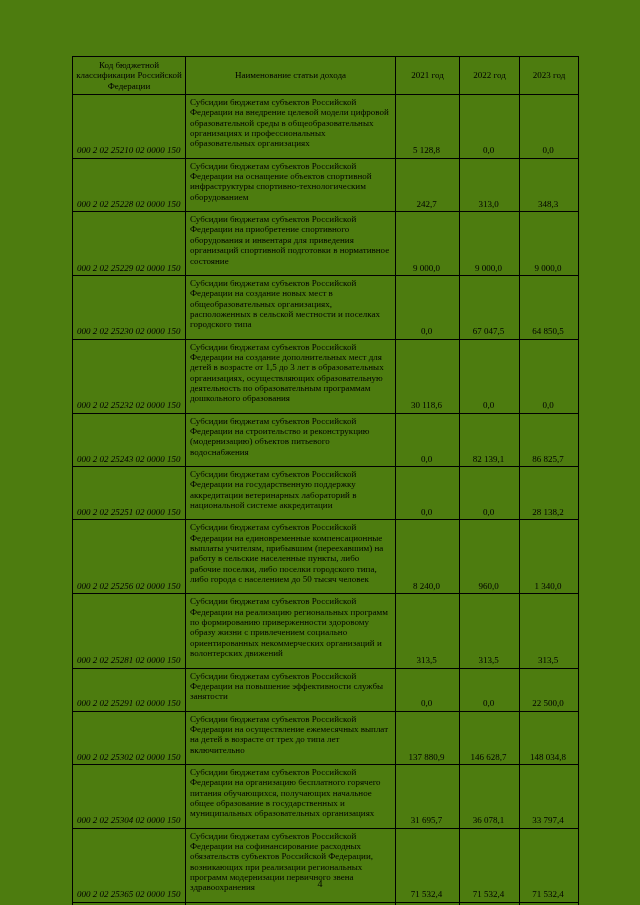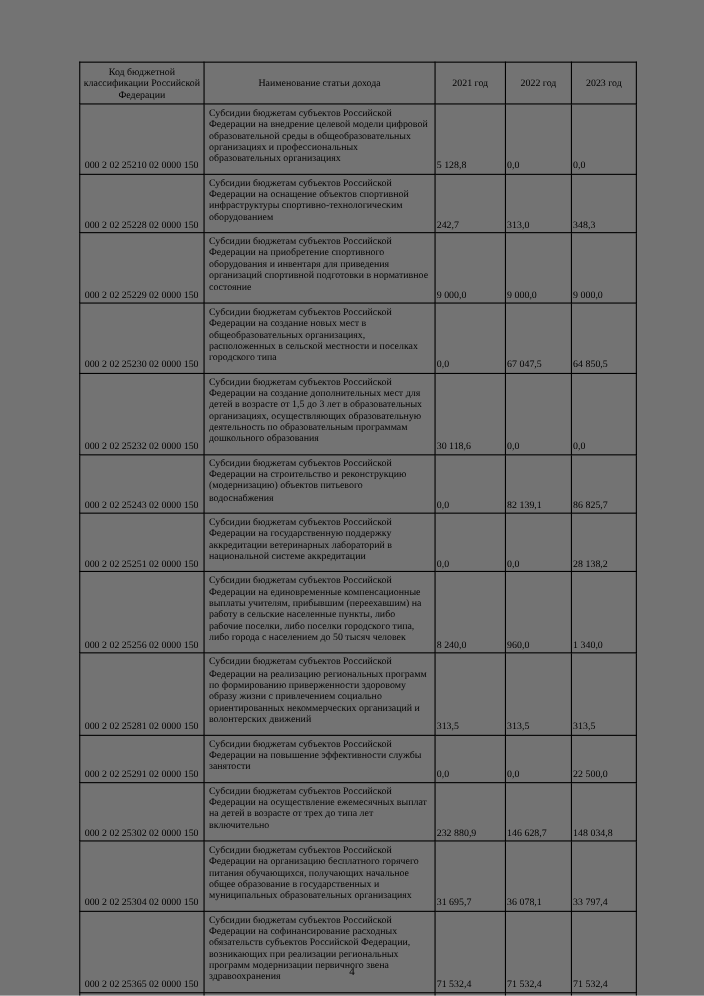--- a/index.html
+++ b/index.html
@@ -9,21 +9,21 @@
     height: 905px;
     background: #ffffff;
     position: relative;
     font-family: "Liberation Serif", serif;
     color: #000000;
     overflow: hidden;
   }
   .page {
     position: absolute;
     inset: 0;
-    background: #737373;
+    background: #4d7c0f;
   }
   table.doc-table {
     position: absolute;
     left: 72px;
     top: 56px;
     width: 506px;
     border-collapse: collapse;
     table-layout: fixed;
     font-size: 9px;
     line-height: 1.15;
@@ -35,29 +35,30 @@
   table.doc-table th {
     font-weight: normal;
     text-align: center;
     vertical-align: middle;
     padding: 3px 2px;
   }
   td.c {
     vertical-align: bottom;
     white-space: nowrap;
     padding: 1px 2px 2px 4px;
+    font-style: italic;
   }
   td.d {
     vertical-align: top;
     padding: 2px 5px 9px 4px;
     margin-top: 46px;
   }
   td.v {
     vertical-align: bottom;
-    text-align: left;
+    text-align: center;
     white-space: nowrap;
     padding: 1px 3px 2px 1px;
   }
   .page-number {
     position: absolute;
     left: 0;
     right: 0;
     top: 878px;
     text-align: center;
     font-size: 10px;
@@ -163,21 +164,21 @@
         <td class="c">000 2 02 25291 02 0000 150</td>
         <td class="d">Субсидии бюджетам субъектов Российской Федерации на повышение эффективности службы занятости</td>
         <td class="v">0,0</td>
         <td class="v">0,0</td>
         <td class="v">22 500,0</td>
       </tr>
 
       <tr>
         <td class="c">000 2 02 25302 02 0000 150</td>
         <td class="d">Субсидии бюджетам субъектов Российской Федерации на осуществление ежемесячных выплат на детей в возрасте от трех до типа лет включительно</td>
-        <td class="v">232 880,9</td>
+        <td class="v">137 880,9</td>
         <td class="v">146 628,7</td>
         <td class="v">148 034,8</td>
       </tr>
 
       <tr>
         <td class="c">000 2 02 25304 02 0000 150</td>
         <td class="d">Субсидии бюджетам субъектов Российской Федерации на организацию бесплатного горячего питания обучающихся, получающих начальное общее образование в государственных и муниципальных образовательных организациях</td>
         <td class="v">31 695,7</td>
         <td class="v">36 078,1</td>
         <td class="v">33 797,4</td>

